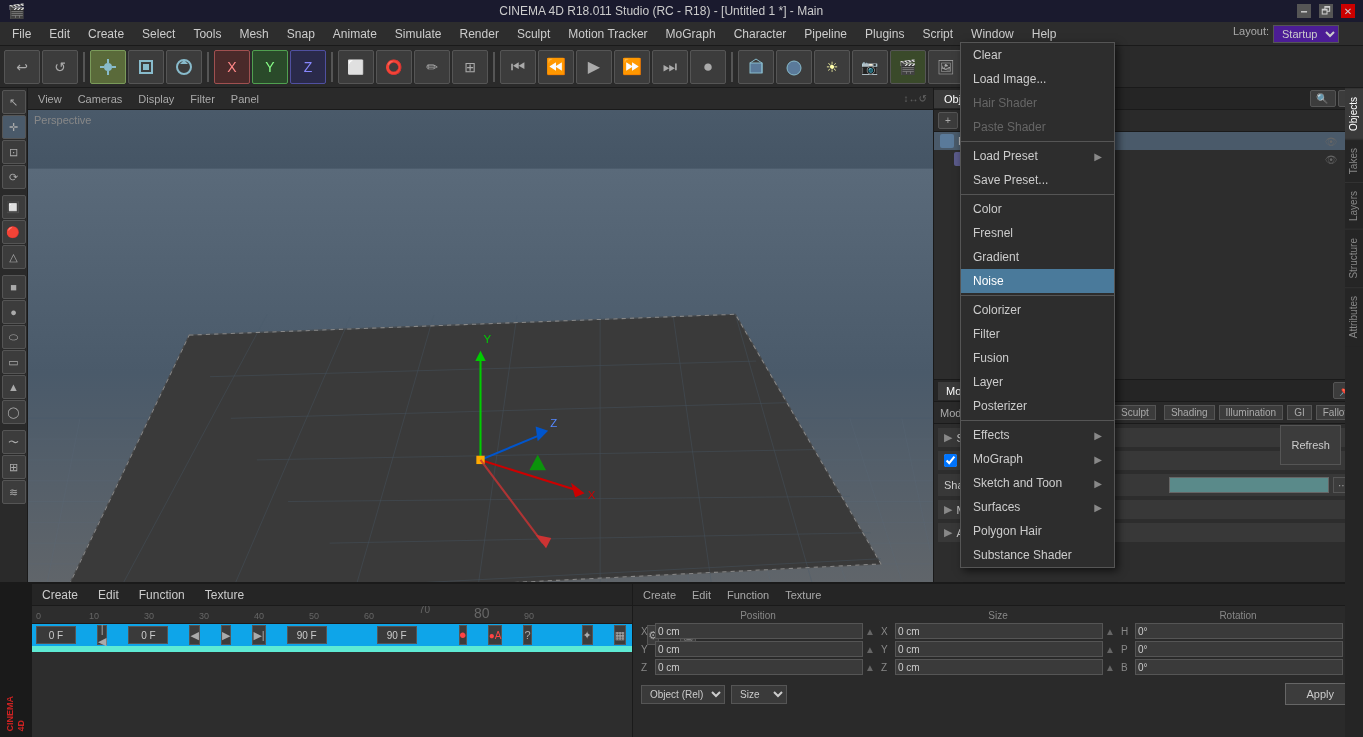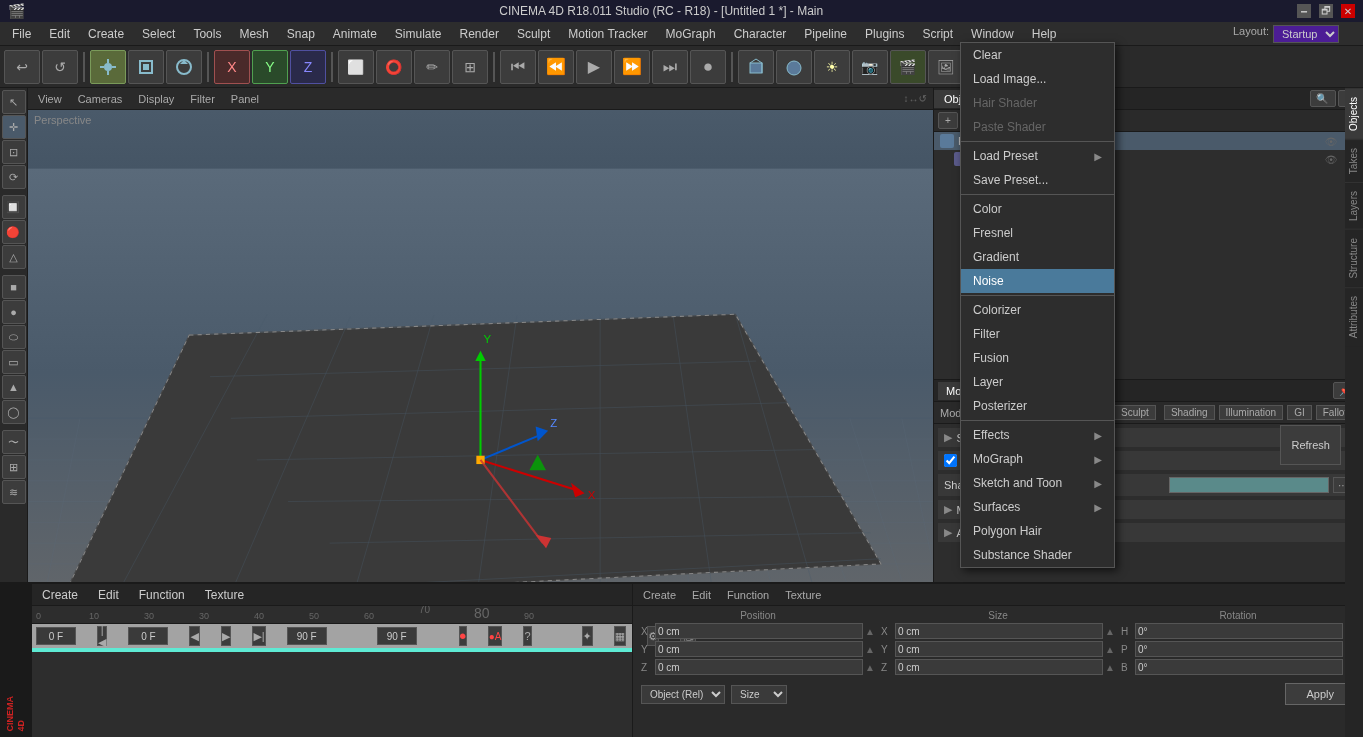--- a/index.html
+++ b/index.html
@@ -799,21 +799,21 @@
           <span style="position:absolute;left:220px;bottom:2px;font-size:9px;color:#666;">40</span>
           <span style="position:absolute;left:275px;bottom:2px;font-size:9px;color:#666;">50</span>
           <span style="position:absolute;left:330px;bottom:2px;font-size:9px;color:#666;">60</span>
           <span style="position:absolute;left:385px;bottom:8px;font-size:10px;color:#666;">70</span>
           <span style="position:absolute;left:440px;bottom:2px;font-size:14px;color:#666;text-align:right;">80</span>
           <span style="position:absolute;left:490px;bottom:2px;font-size:9px;color:#666;">90</span>
         </div>
       </div>
     </div>
 
-    <div id="timeline-controls" style="height:28px;background:#a3a3a3;display:flex;align-items:center;padding:0 4px;gap:21px;border-bottom:4px solid #5eead4;">
+    <div id="timeline-controls" style="height:28px;background:#0ea5e9;display:flex;align-items:center;padding:0 4px;gap:21px;border-bottom:6px solid #5eead4;">
       <input class="tl-input" style="width: 40px; height: 18px; background: rgb(58, 58, 58); border: 1px solid rgb(85, 85, 85); color: rgb(204, 204, 204); font-size: 10px; padding: 0px 3px; text-align: center;" value="0 F">
       <button class="tl-btn" style="width:22px;height:20px;background:#3c3c3c;border:1px solid #555;color:#aaa;cursor:pointer;font-size:11px;">|◀</button>
       <input class="tl-input" style="width: 40px; height: 18px; background: rgb(58, 58, 58); border: 1px solid rgb(85, 85, 85); color: rgb(204, 204, 204); font-size: 10px; padding: 0px 3px; text-align: center;" value="0 F">
       <button class="tl-btn" style="width:22px;height:20px;background:#3c3c3c;border:1px solid #555;color:#aaa;font-size:11px;">◀</button>
       <button class="tl-btn" style="width:22px;height:20px;background:#3c3c3c;border:1px solid #555;color:#aaa;font-size:11px;">▶</button>
       <button class="tl-btn" style="width:22px;height:20px;background:#3c3c3c;border:1px solid #555;color:#aaa;font-size:11px;">▶|</button>
       <input class="tl-input" style="width: 40px; height: 18px; background: rgb(58, 58, 58); border: 1px solid rgb(85, 85, 85); color: rgb(204, 204, 204); font-size: 10px; padding: 0px 3px; text-align: center;" value="90 F">
       <div style="margin:0 4px;width:1px;height:18px;background:#555;"></div>
       <input class="tl-input" style="width: 40px; height: 18px; background: rgb(58, 58, 58); border: 1px solid rgb(85, 85, 85); color: rgb(204, 204, 204); font-size: 10px; padding: 0px 3px; text-align: center;" value="90 F">
       <div style="flex:1;"></div>

